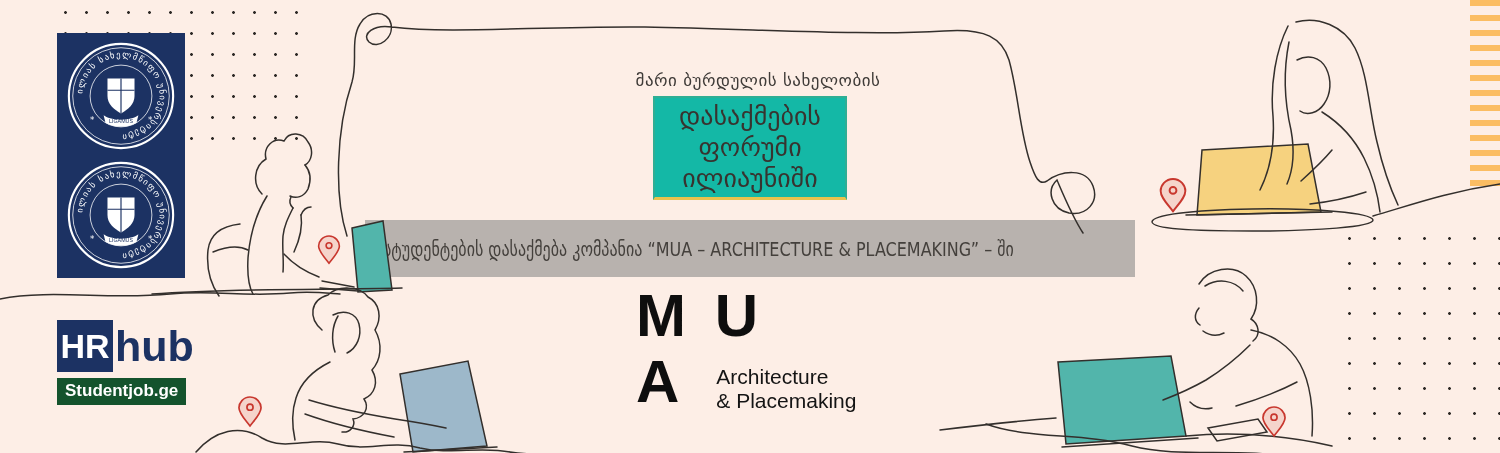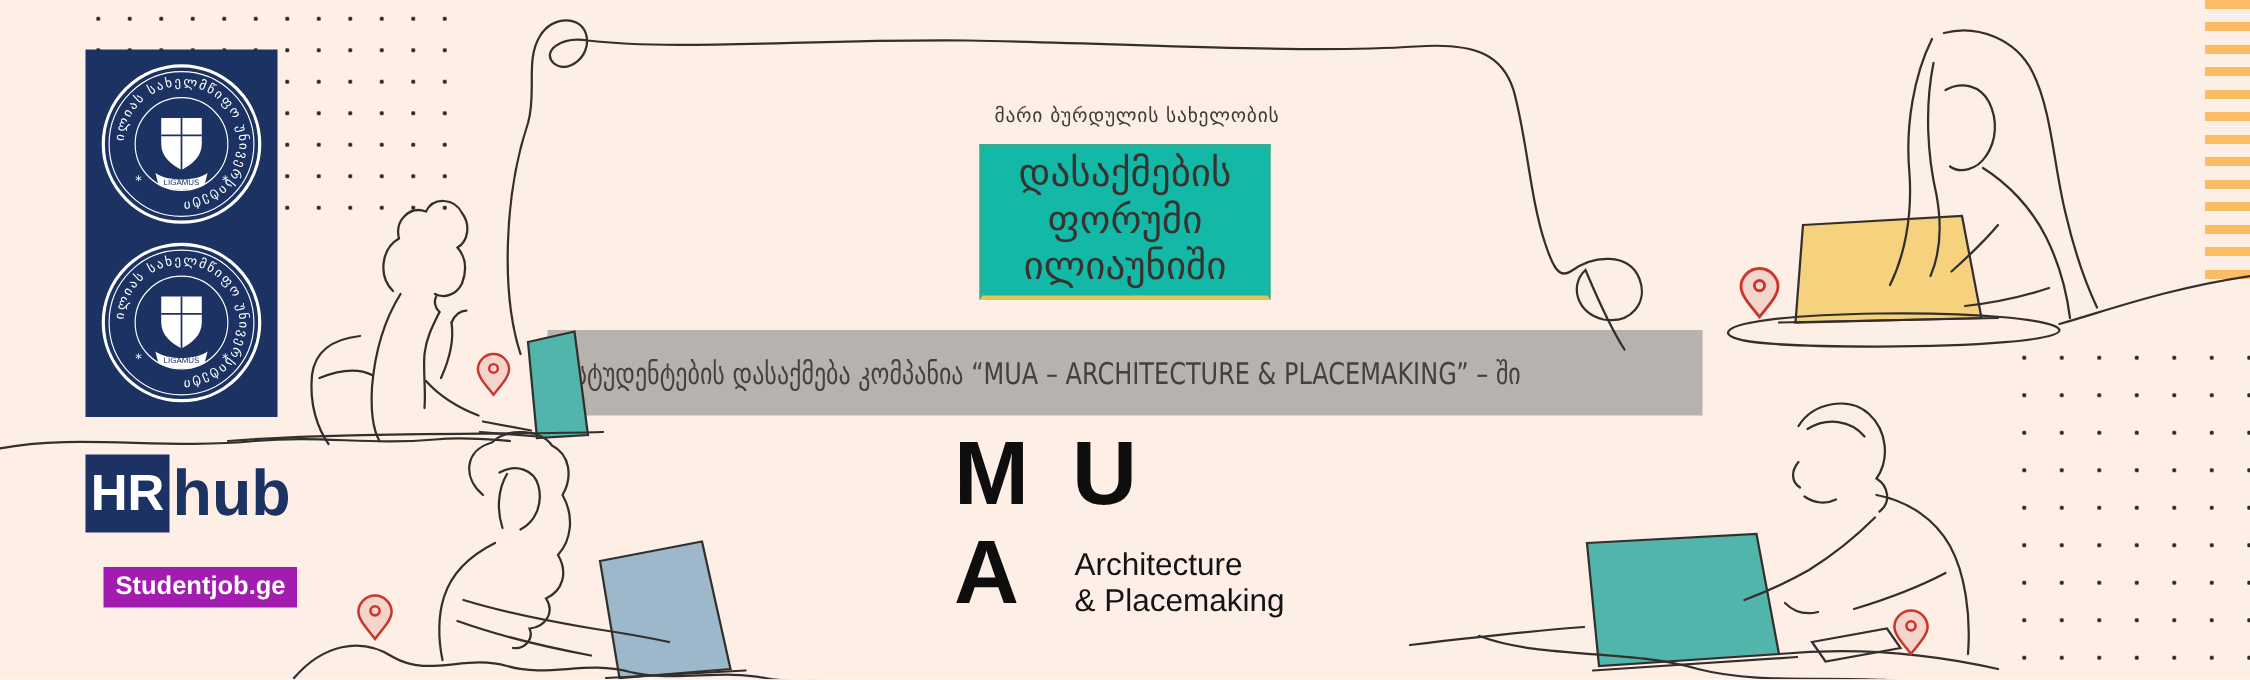--- a/index.html
+++ b/index.html
@@ -21,32 +21,32 @@
     background:repeating-linear-gradient(to bottom,#fbbd63 0 6px,transparent 6px 15px);
   }
   
   .seal-panel{
     position:absolute;left:57px;top:33px;width:128px;height:245px;z-index:4;
     background:#1c3263;display:flex;flex-direction:column;align-items:center;
     justify-content:space-evenly;
   }
   .seal-panel svg{display:block;}
   
-  .hrhub{position:absolute;left:57px;top:303px;z-index:4;display:flex;align-items:center;
+  .hrhub{position:absolute;left:57px;top:320px;z-index:4;display:flex;align-items:center;
     font-family:"Liberation Sans",sans-serif;font-weight:bold;}
   .hrhub .hr{width:56px;height:52px;background:#1c3263;color:#ffffff;
     display:flex;align-items:center;justify-content:center;font-size:34px;letter-spacing:0;}
   .hrhub .hub{color:#1c3263;font-size:43px;margin-left:2px;line-height:52px;}
   
-  .studentjob{position:absolute;left:57px;top:378px;z-index:4;background:#a21caf;
+  .studentjob{position:absolute;left:57px;top:378px;z-index:4;background:#14532d;
     color:#ffffff;font-family:"Liberation Sans",sans-serif;font-weight:bold;
-    font-size:17px;padding:3px 8px 4px 8px;margin-left:12px;}
+    font-size:17px;padding:3px 8px 4px 8px;}
   
   .eyebrow{position:absolute;left:598px;top:70px;width:320px;z-index:2;
-    text-align:center;font-size:13px;color:#3f3b38;letter-spacing:.5px;}
+    text-align:center;font-size:17px;color:#3f3b38;letter-spacing:.5px;}
   .forum-box{
     position:absolute;left:653px;top:96px;width:190px;height:99px;z-index:2;
     background:#14b8a6;border:2px solid #2fae94;border-bottom:3px solid #e8c24d;
     display:flex;flex-direction:column;align-items:center;justify-content:center;
     text-align:center;color:#38332f;font-size:26px;line-height:31px;
   }
   
   .banner{position:absolute;left:365px;top:220px;width:770px;height:57px;z-index:1;
     background:#b8b2ae;display:flex;align-items:center;overflow:hidden;}
   .banner span{display:inline-block;white-space:nowrap;margin-left:18px;

